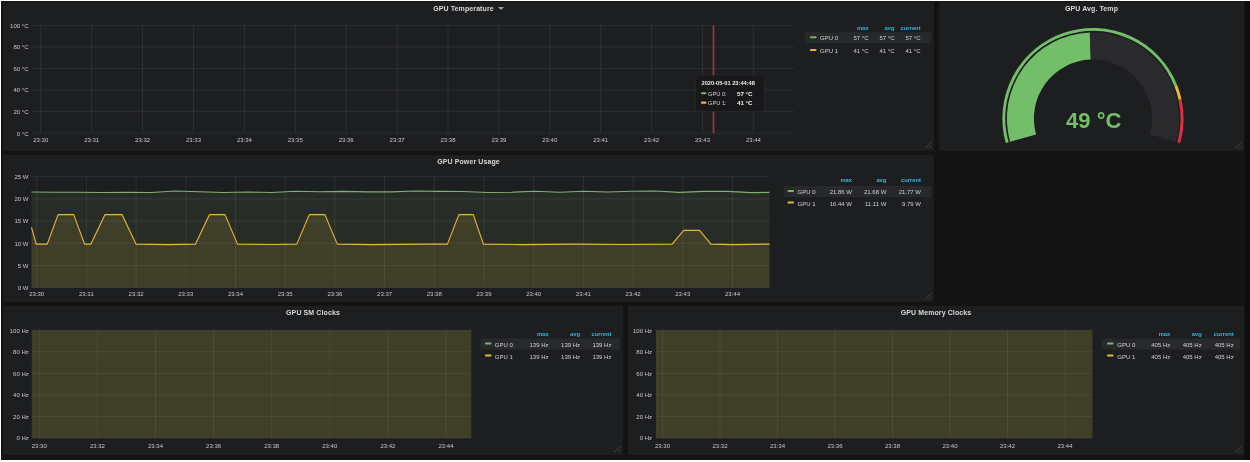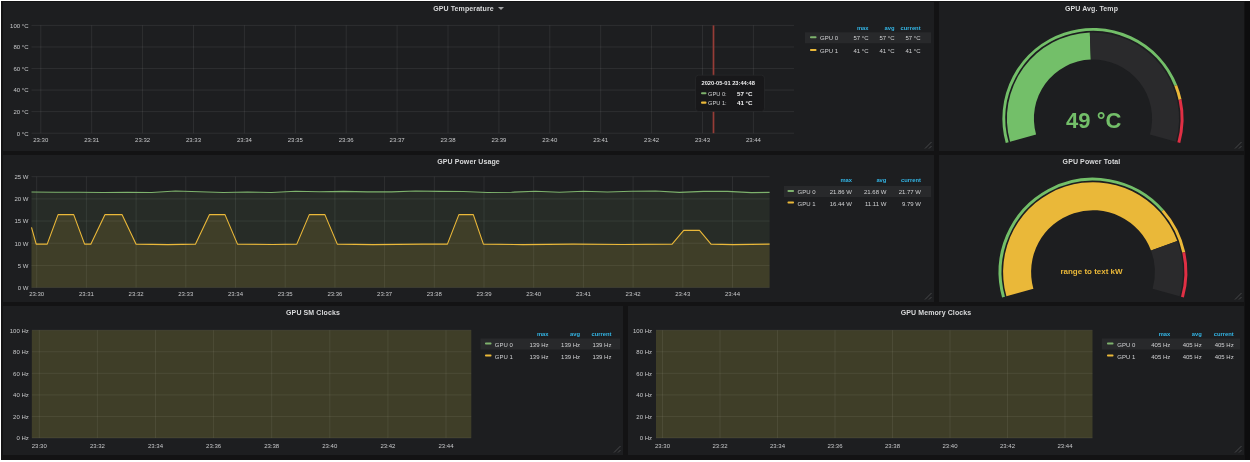--- a/index.html
+++ b/index.html
@@ -167,33 +167,20 @@
 <text x="918" y="39" text-anchor="end" class="lt">21.77 W</text>
 <rect x="784.5" y="46.5" width="6.5" height="2" rx="0.8" fill="#eab839"></rect>
 <text x="794.5" y="50.5" class="lt">GPU 1</text>
 <text x="849" y="50.5" text-anchor="end" class="lt">16.44 W</text>
 <text x="883.4" y="50.5" text-anchor="end" class="lt">11.11 W</text>
 <text x="918" y="50.5" text-anchor="end" class="lt">9.79 W</text>
 <line x1="922" y1="144.5" x2="928.5" y2="138" stroke="#47484a" stroke-width="1"></line>
         <line x1="926" y1="144.5" x2="928.5" y2="142" stroke="#47484a" stroke-width="1"></line>
       </svg>
 </div>
-<div class="panel" style="left:938px;top:154px;width:305px;height:147px">
-  <div class="ptitle">GPU Power Total</div>
-  <svg width="305" height="147" viewBox="0 0 305 147">
-        <path d="M64.52 142.08 A92.9 92.9 0 0 1 223.66 55.63" fill="none" stroke="#73bf69" stroke-width="3"></path>
-<path d="M223.66 55.63 A92.9 92.9 0 0 1 244.77 97.34" fill="none" stroke="#eab839" stroke-width="3"></path>
-<path d="M244.77 97.34 A92.9 92.9 0 0 1 243.48 142.08" fill="none" stroke="#e02f44" stroke-width="3"></path>
-<path d="M67.41 141.28 A89.9 89.9 0 0 1 238.31 85.9 L212.05 95.62 A61.9 61.9 0 0 0 94.38 133.75 Z" fill="#eab839"></path>
-<path d="M238.31 85.9 A89.9 89.9 0 0 1 240.59 141.28 L213.62 133.75 A61.9 61.9 0 0 0 212.05 95.62 Z" fill="#2a2a2c"></path>
-<text x="152.5" y="118.5" text-anchor="middle" class="gt" fill="#eab839">range to text kW</text>
-        <line x1="296" y1="144.5" x2="302.5" y2="138" stroke="#47484a" stroke-width="1"></line>
-        <line x1="300" y1="144.5" x2="302.5" y2="142" stroke="#47484a" stroke-width="1"></line>
-      </svg>
-</div>
 <div class="panel" style="left:2px;top:305px;width:620px;height:149px">
   <div class="ptitle">GPU SM Clocks</div>
   <svg width="620" height="149" viewBox="0 0 620 149">
         <line x1="28.8" y1="24.2" x2="468.3" y2="24.2" stroke="rgba(255,255,255,0.075)" stroke-width="1"></line>
 <line x1="28.8" y1="45.76" x2="468.3" y2="45.76" stroke="rgba(255,255,255,0.075)" stroke-width="1"></line>
 <line x1="28.8" y1="67.32" x2="468.3" y2="67.32" stroke="rgba(255,255,255,0.075)" stroke-width="1"></line>
 <line x1="28.8" y1="88.88" x2="468.3" y2="88.88" stroke="rgba(255,255,255,0.075)" stroke-width="1"></line>
 <line x1="28.8" y1="110.44" x2="468.3" y2="110.44" stroke="rgba(255,255,255,0.075)" stroke-width="1"></line>
 <line x1="28.8" y1="132" x2="468.3" y2="132" stroke="rgba(255,255,255,0.075)" stroke-width="1"></line>
 <line x1="36.3" y1="24.2" x2="36.3" y2="132" stroke="rgba(255,255,255,0.075)" stroke-width="1"></line>

